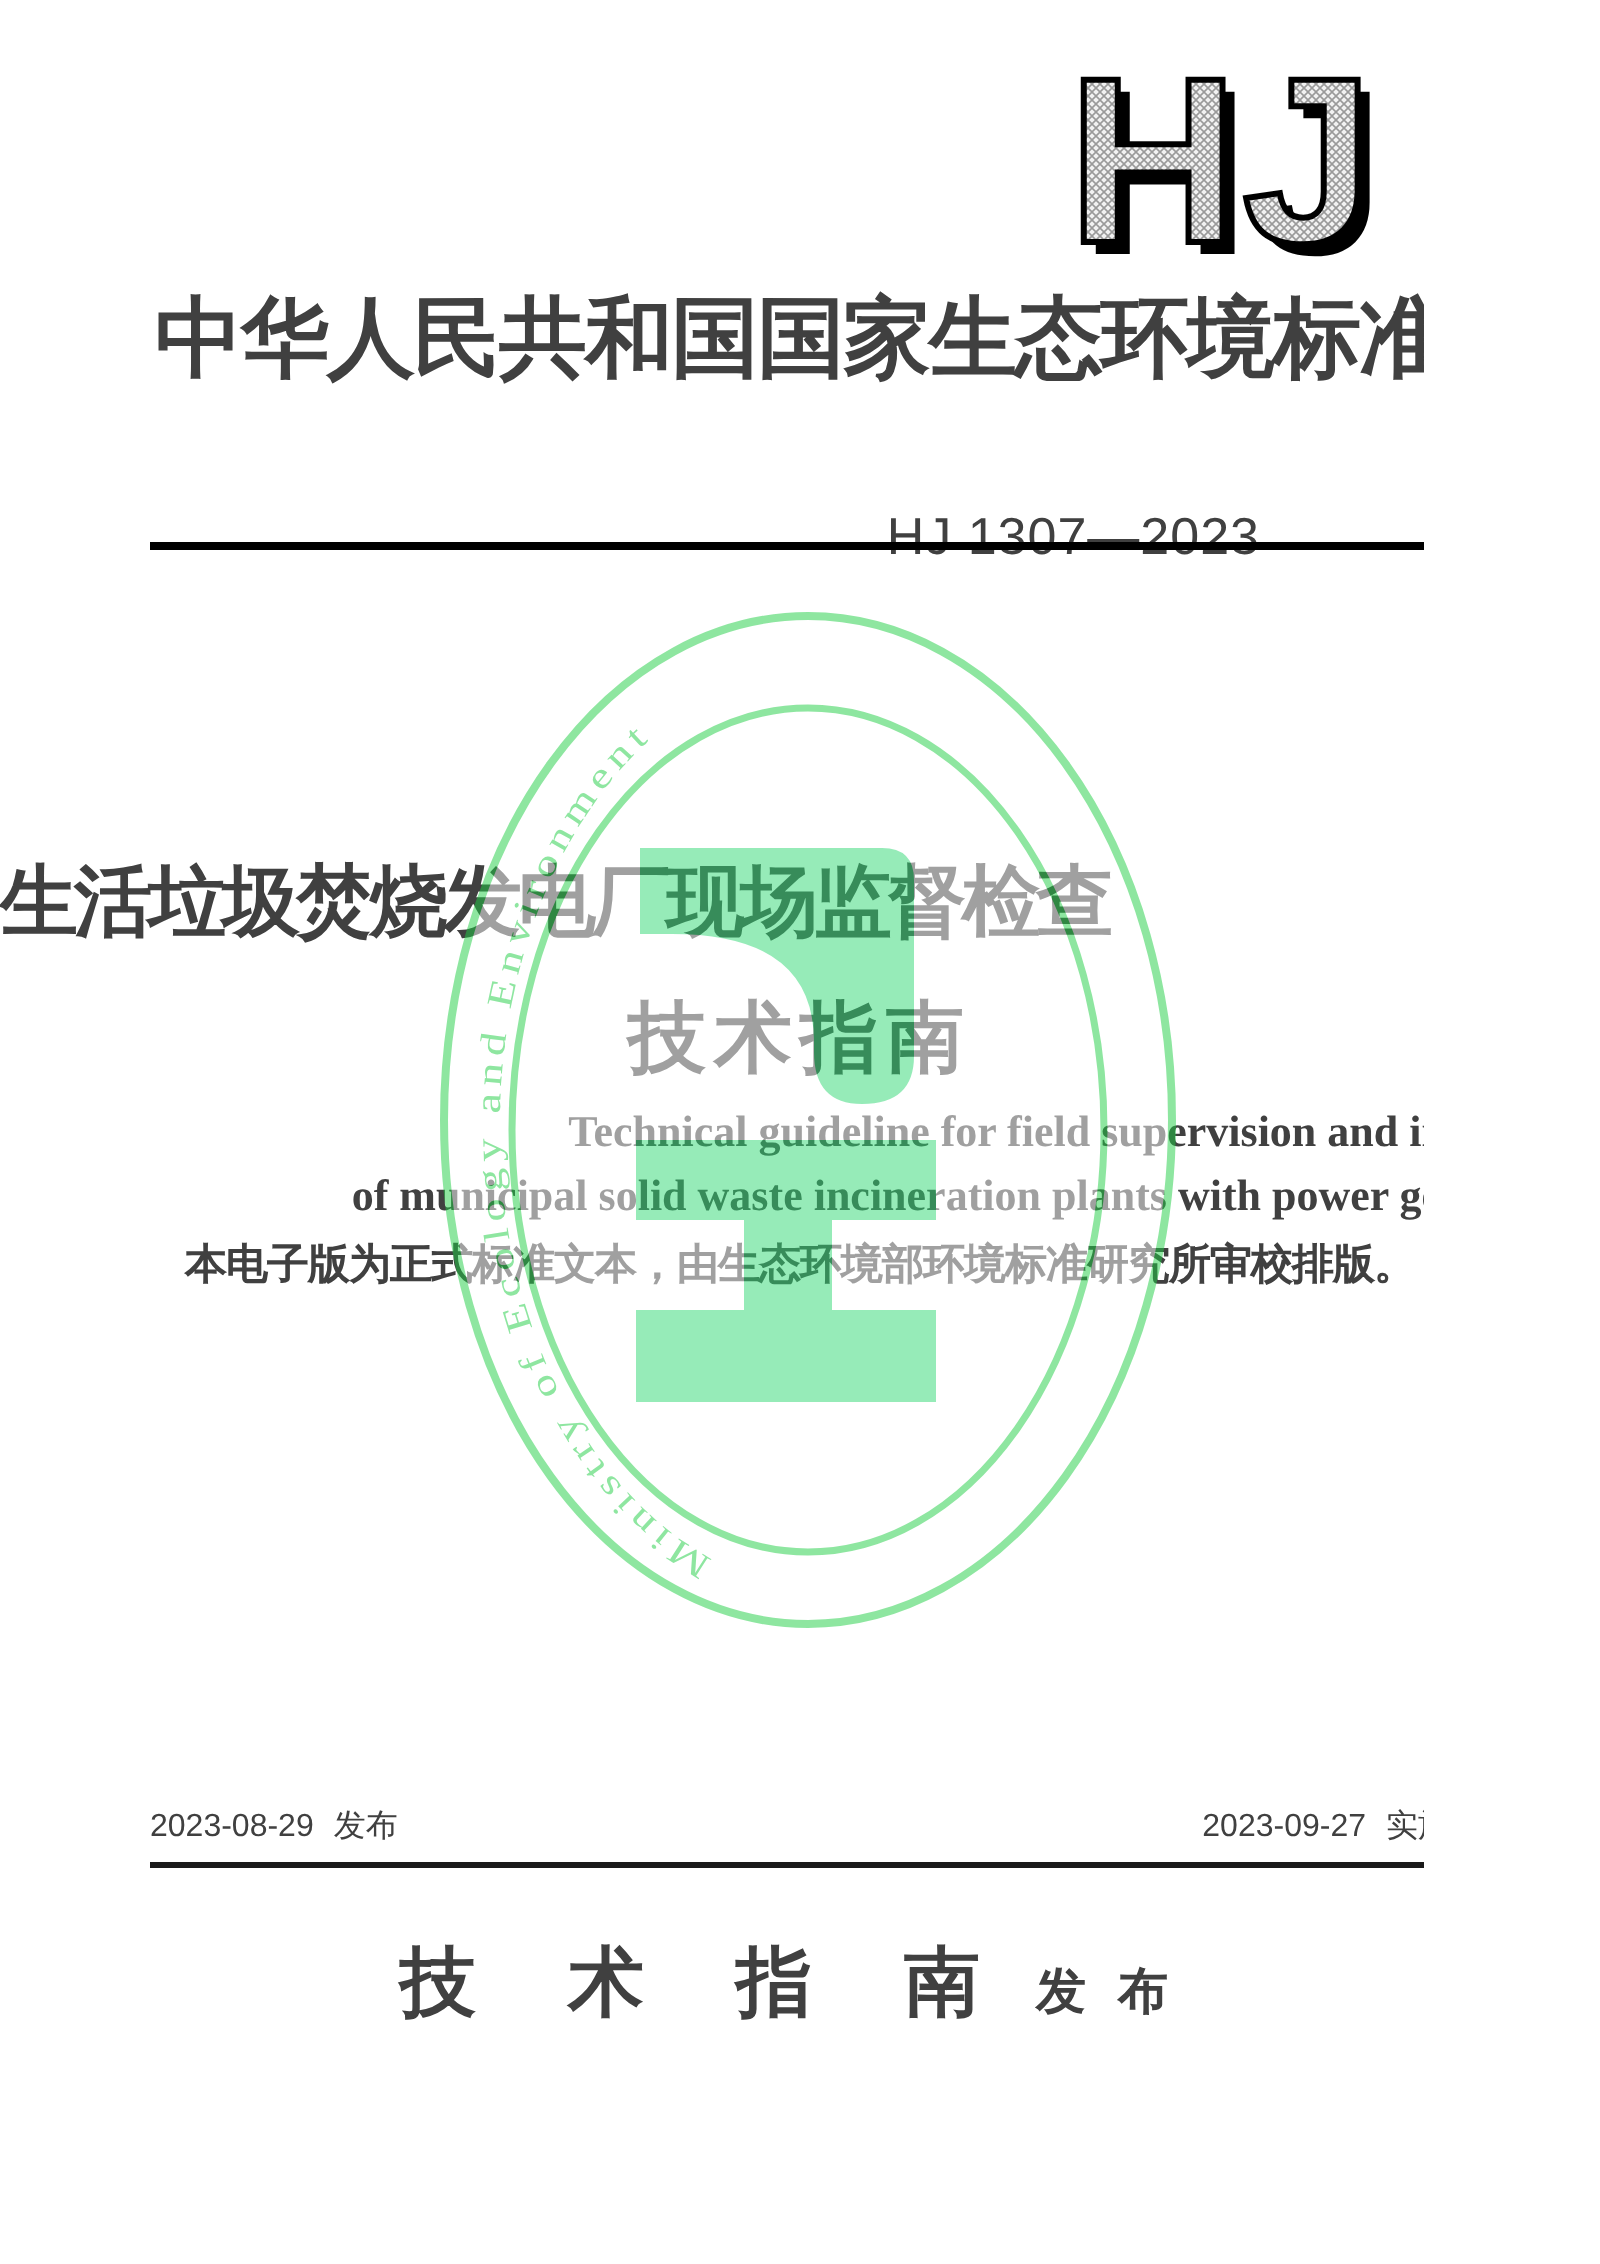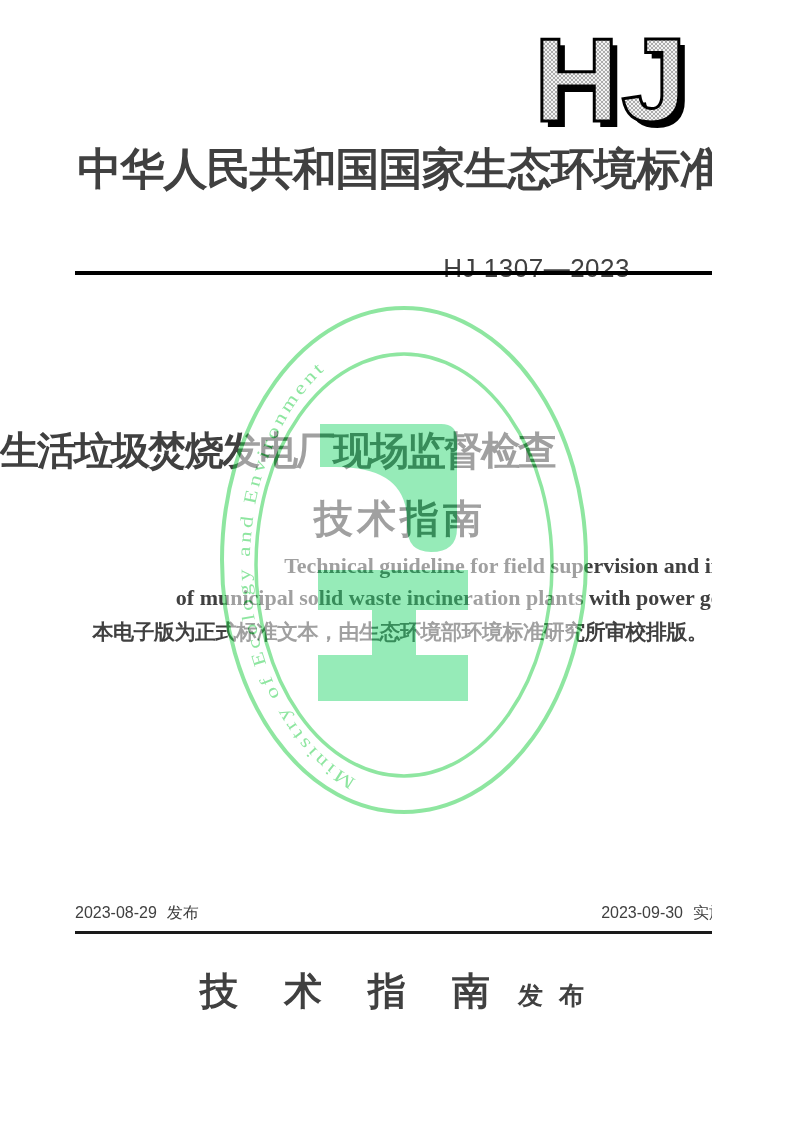--- a/index.html
+++ b/index.html
@@ -120,21 +120,21 @@
         <textPath href="#wmTextPath" startOffset="50" textLength="468" lengthAdjust="spacingAndGlyphs">Ministry of Ecology and Environment</textPath>
       </text>
     </g>
   </svg>
 
   <div class="date-row">
     <div>
       <span>2023-08-29</span><span class="lbl">发布</span>
     </div>
     <div>
-      <span>2023-09-30</span><span class="lbl">实施</span>
+      <span>2023-09-27</span><span class="lbl">实施</span>
     </div>
   </div>
 
   <div class="rule-bottom"></div>
 
   <div class="publisher-row">
     <span class="publisher-name">技术指南</span>
     <span class="publish-label">发布</span>
   </div>
 

